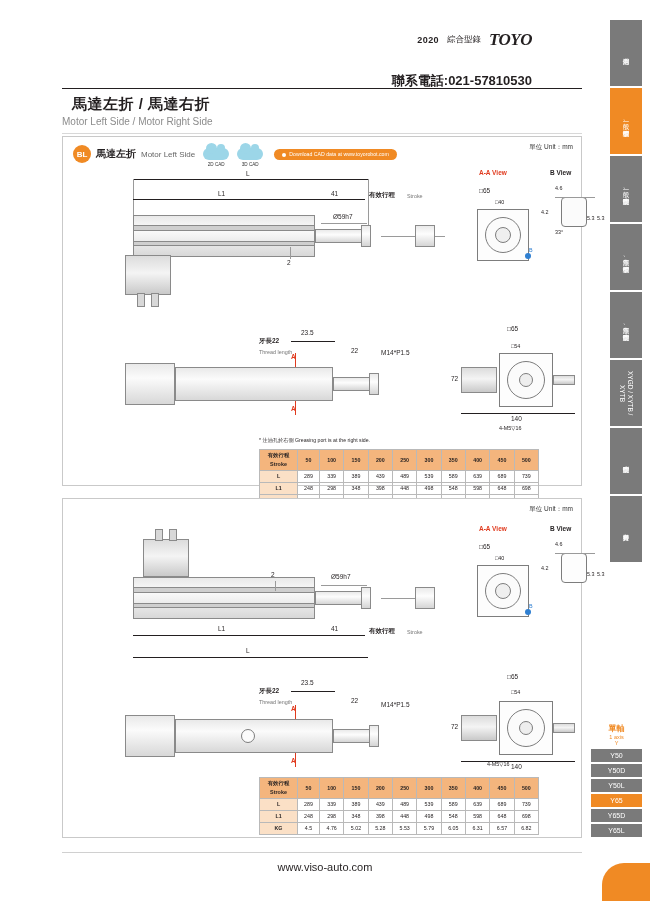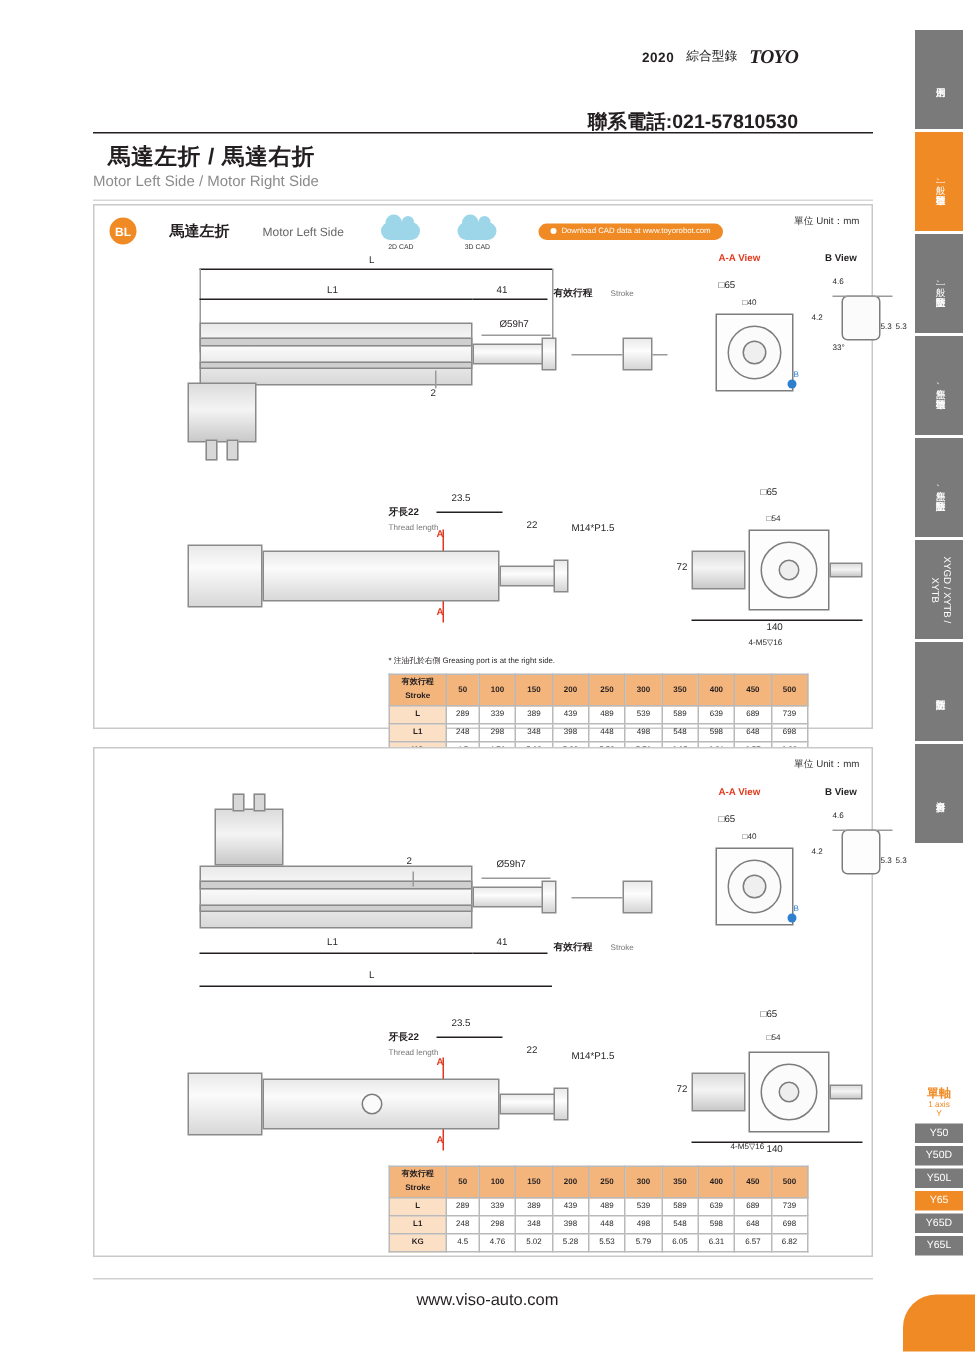--- a/index.html
+++ b/index.html
@@ -15,21 +15,21 @@
   .page { position:absolute; inset:0; }
 
   
   .cat-header {
     position:absolute; top:30px; right:118px;
     display:flex; align-items:center; gap:8px;
   }
   .cat-year { font-size:9px; font-weight:bold; letter-spacing:0.4px; }
   .cat-name { font-size:8.5px; }
   .toyo-logo {
-    font-size:13px; font-weight:bold; font-style:italic;
+    font-size:17px; font-weight:bold; font-style:italic;
     letter-spacing:-0.5px; color:#231f20;
     font-family:"Liberation Serif", serif;
   }
   .phone-line {
     position:absolute; top:72px; right:118px;
     font-size:13px; font-weight:bold; color:#231f20;
   }
 
   
   .title-block { position:absolute; left:62px; top:88px; }
@@ -43,21 +43,21 @@
   .side-tab {
     width:32px; background:#7a7a7a; color:#fff;
     margin-bottom:2px; padding:7px 2px;
     font-size:6.5px; line-height:1.25; text-align:center;
     writing-mode: vertical-rl; text-orientation: mixed;
     height:66px; display:flex; align-items:center; justify-content:center;
   }
   .side-tab.active { background:#f08a24; }
 
   
-  .model-tabs { position:absolute; right:8px; bottom:62px; width:32px; text-align:center; }
+  .model-tabs { position:absolute; right:8px; bottom:62px; width:51px; text-align:center; }
   .axis-label { font-size:8px; font-weight:bold; color:#f08a24; line-height:1.1; margin-bottom:3px;}
   .axis-label .sub { font-size:5.5px; display:block; font-weight:normal;}
   .model-tab {
     background:#7a7a7a; color:#fff; font-size:7px;
     padding:3px 0; margin-bottom:2px;
   }
   .model-tab.active { background:#f08a24; }
 
   
   .footer-rule { position:absolute; left:62px; bottom:48px; width:520px; height:1px; background:#d0d0d0; }
@@ -71,21 +71,21 @@
   
   .panel {
     position:absolute; left:62px; width:520px;
     border:1px solid #c9c9c9; background:#fff;
   }
   #panel-bl { top:136px; height:350px; }
   #panel-br { top:498px; height:340px; }
 
   .unit-note { position:absolute; right:8px; top:6px; font-size:6.5px; color:#333; }
 
-  .sec-head { position:absolute; left:10px; top:8px; display:flex; align-items:center; gap:22px; }
+  .sec-head { position:absolute; left:10px; top:8px; display:flex; align-items:center; gap:5px; }
   .sec-badge {
     width:18px; height:18px; border-radius:50%;
     background:#f08a24; color:#fff; font-size:8px; font-weight:bold;
     display:flex; align-items:center; justify-content:center;
   }
   .sec-cn { font-size:10px; font-weight:bold; }
   .sec-en { font-size:8px; color:#666; }
 
   .cad-cloud {
     width:26px; height:17px; position:relative; display:inline-block;

